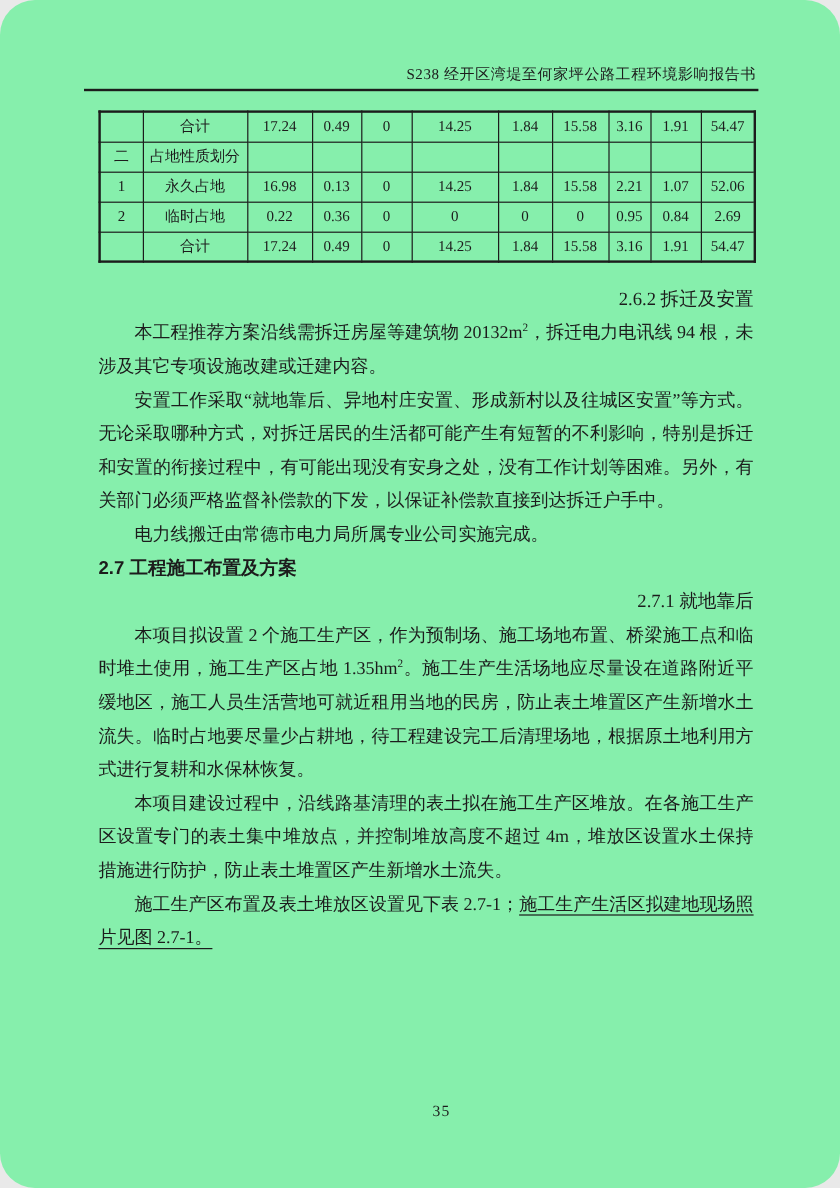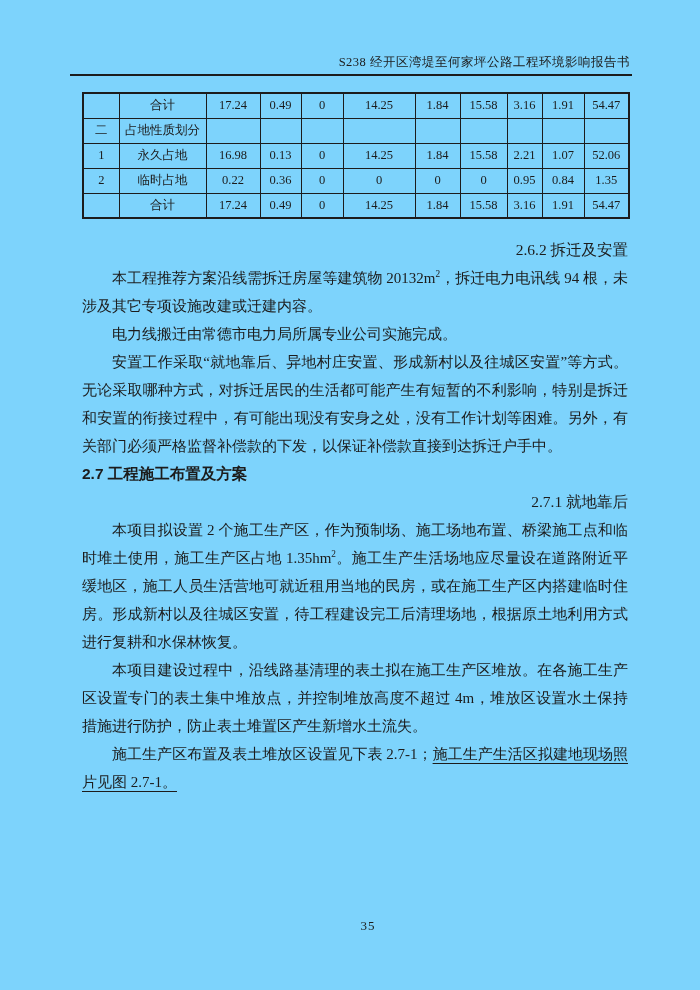--- a/index.html
+++ b/index.html
@@ -2,24 +2,25 @@
 <html><head>
 <meta charset="utf-8">
 <style>
   * { margin: 0; padding: 0; box-sizing: border-box; }
   html, body { background: #e9e9e9; }
   .page {
     position: relative;
     width: 700px;
     height: 990px;
     margin: 0 auto;
-    background: #7dd3fc;
+    background: #86efac;
     color: #1c1c1c;
     font-family: "Liberation Serif", "DejaVu Serif", serif;
     overflow: hidden;
+    border-radius: 29px;
   }
   
   .header-title {
     position: absolute;
     top: 54px;
     right: 70px;
     font-size: 12.5px;
     letter-spacing: 0.5px;
     color: #1c1c1c;
     white-space: nowrap;
@@ -162,45 +163,45 @@
           <td>2</td>
           <td>临时占地</td>
           <td>0.22</td>
           <td>0.36</td>
           <td>0</td>
           <td>0</td>
           <td>0</td>
           <td>0</td>
           <td>0.95</td>
           <td>0.84</td>
-          <td>1.35</td>
+          <td>2.69</td>
         </tr>
         <tr>
           <td></td>
           <td>合计</td>
           <td>17.24</td>
           <td>0.49</td>
           <td>0</td>
           <td>14.25</td>
           <td>1.84</td>
           <td>15.58</td>
           <td>3.16</td>
           <td>1.91</td>
           <td>54.47</td>
         </tr>
       </tbody>
   </table>
 
   <div class="content">
       <div class="h-plain"><span>2.6.2  拆迁及安置</span></div>
       <div class="p"><span>本工程推荐方案沿线需拆迁房屋等建筑物 20132m</span><sup>2</sup><span>，拆迁电力电讯线 94 根，未涉及其它专项设施改建或迁建内容。</span></div>
+      <div class="p"><span>安置工作采取“就地靠后、异地村庄安置、形成新村以及往城区安置”等方式。无论采取哪种方式，对拆迁居民的生活都可能产生有短暂的不利影响，特别是拆迁和安置的衔接过程中，有可能出现没有安身之处，没有工作计划等困难。另外，有关部门必须严格监督补偿款的下发，以保证补偿款直接到达拆迁户手中。</span></div>
       <div class="p"><span>电力线搬迁由常德市电力局所属专业公司实施完成。</span></div>
-      <div class="p"><span>安置工作采取“就地靠后、异地村庄安置、形成新村以及往城区安置”等方式。无论采取哪种方式，对拆迁居民的生活都可能产生有短暂的不利影响，特别是拆迁和安置的衔接过程中，有可能出现没有安身之处，没有工作计划等困难。另外，有关部门必须严格监督补偿款的下发，以保证补偿款直接到达拆迁户手中。</span></div>
       <div class="h-bold"><span>2.7 工程施工布置及方案</span></div>
       <div class="h-plain"><span>2.7.1  就地靠后</span></div>
-      <div class="p"><span>本项目拟设置 2 个施工生产区，作为预制场、施工场地布置、桥梁施工点和临时堆土使用，施工生产区占地 1.35hm</span><sup>2</sup><span>。施工生产生活场地应尽量设在道路附近平缓地区，施工人员生活营地可就近租用当地的民房，或在施工生产区内搭建临时住房。形成新村以及往城区安置，待工程建设完工后清理场地，根据原土地利用方式进行复耕和水保林恢复。</span></div>
+      <div class="p"><span>本项目拟设置 2 个施工生产区，作为预制场、施工场地布置、桥梁施工点和临时堆土使用，施工生产区占地 1.35hm</span><sup>2</sup><span>。施工生产生活场地应尽量设在道路附近平缓地区，施工人员生活营地可就近租用当地的民房，防止表土堆置区产生新增水土流失。临时占地要尽量少占耕地，待工程建设完工后清理场地，根据原土地利用方式进行复耕和水保林恢复。</span></div>
       <div class="p"><span>本项目建设过程中，沿线路基清理的表土拟在施工生产区堆放。在各施工生产区设置专门的表土集中堆放点，并控制堆放高度不超过 4m，堆放区设置水土保持措施进行防护，防止表土堆置区产生新增水土流失。</span></div>
       <div class="p"><span>施工生产区布置及表土堆放区设置见下表 2.7-1；</span><span class="u">施工生产生活区拟建地现场照片见图 2.7-1。</span></div>
     </div>
 
   <div class="page-number">35</div>
 
 </div>
 
 </body></html>

